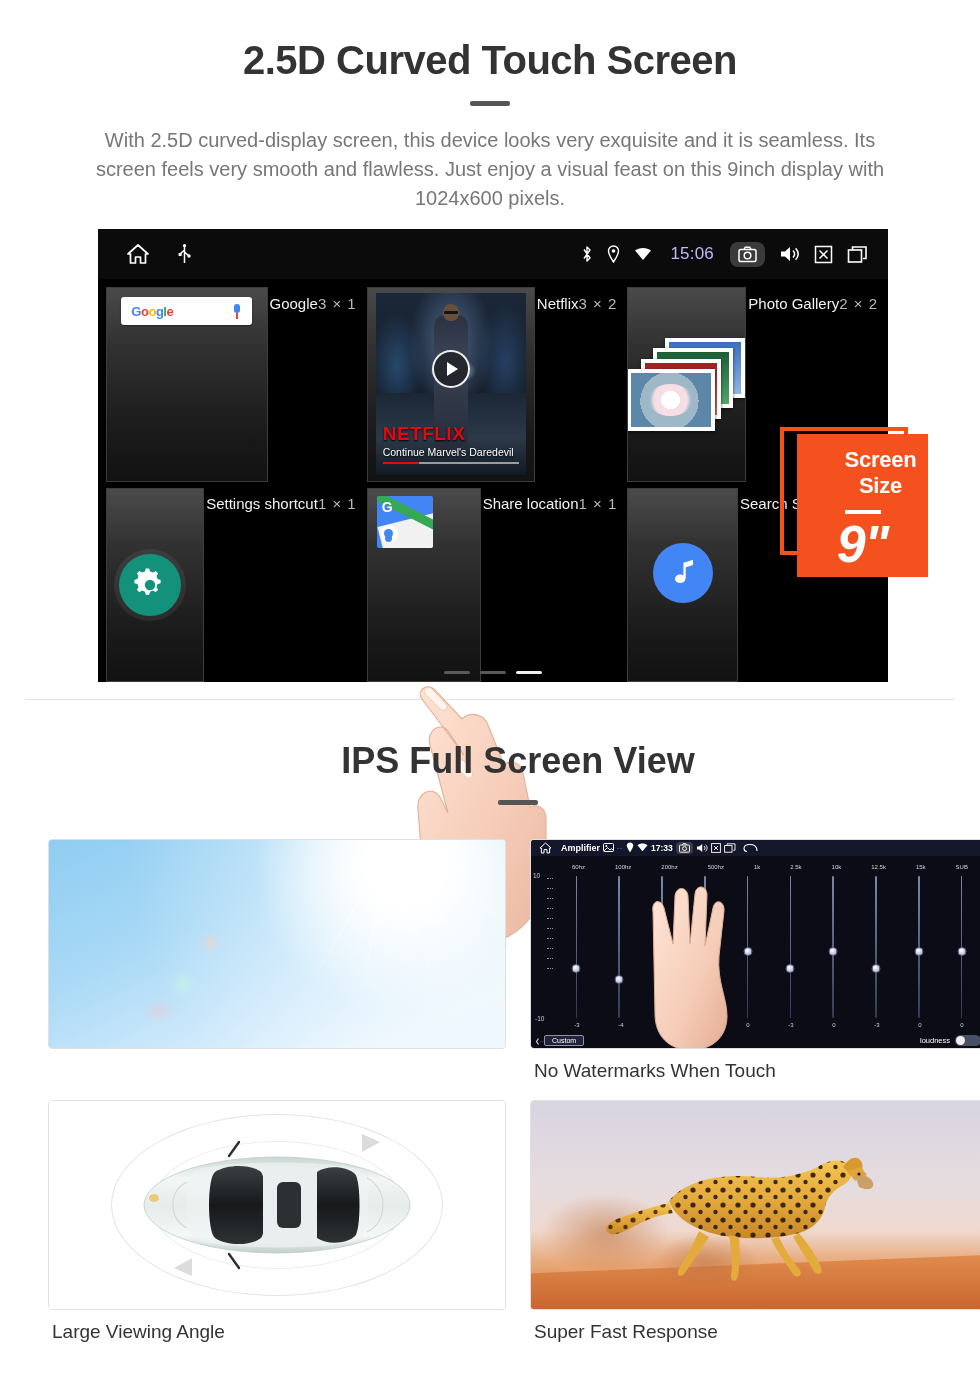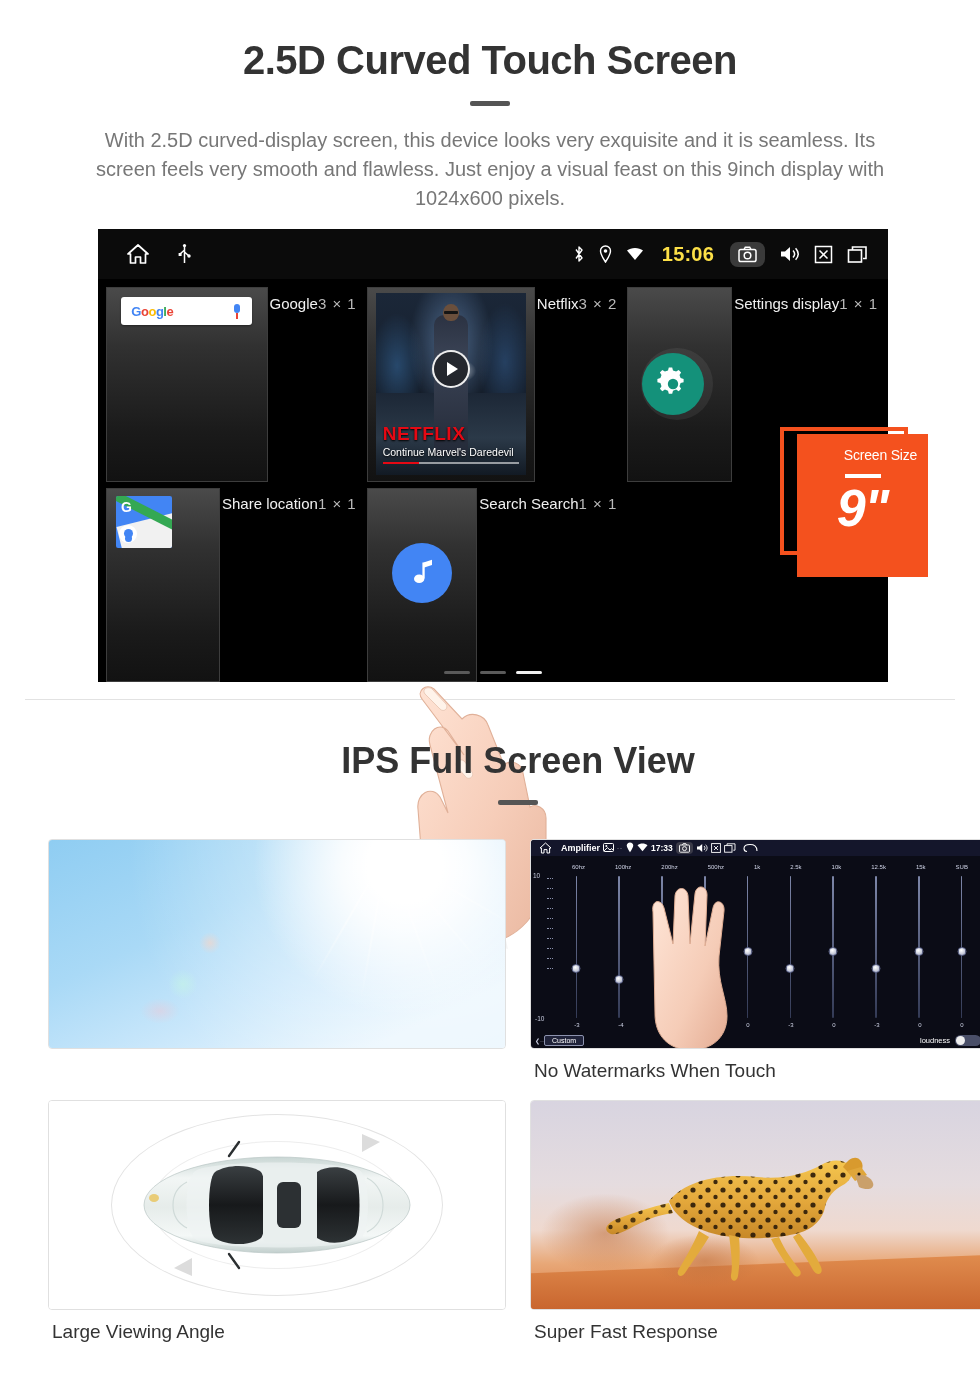--- a/index.html
+++ b/index.html
@@ -39,21 +39,21 @@
     position:absolute;left:98px;top:0;width:790px;height:453px;
     background:#000;overflow:hidden;
   }
   .statusbar{
     position:relative;height:50px;background:#0b0b0b;
     display:flex;align-items:center;padding:0 14px;box-sizing:border-box;
   }
   .sb-left{display:flex;align-items:center;gap:28px;margin-left:14px;}
   .sb-right{display:flex;align-items:center;gap:14px;margin-left:auto;margin-right:6px;}
   .sb-ico{color:#fff;display:inline-flex;align-items:center;justify-content:center;}
-  .sb-time{color:#fde047;font-size:20px;font-weight:bold;margin:0 2px 0 4px;letter-spacing:0.2px;}
+  .sb-time{color:#c4b5fd;font-size:17px;font-weight:normal;margin:0 2px 0 4px;letter-spacing:0.2px;}
   .sb-hl{background:#3a3a3a;border-radius:8px;padding:4px 8px;display:inline-flex;}
 
   .grid{
     position:absolute;top:50px;left:0;right:0;bottom:0;
     padding:8px 8px 0 8px;box-sizing:border-box;
     display:grid;grid-template-columns:1fr 1fr 1fr;grid-template-rows:1fr 1fr;
     column-gap:8px;row-gap:6px;
   }
   .cell{display:flex;flex-direction:row;}
   .tile{
@@ -187,21 +187,21 @@
   
   .badge-outline{
     position:absolute;left:780px;top:198px;width:128px;height:128px;
     border:4px solid #F4511E;box-sizing:border-box;z-index:6;
   }
   .badge{
     position:absolute;left:797px;top:205px;width:131px;height:143px;
     background:#F4511E;color:#fff;z-index:7;text-align:center;box-sizing:border-box;
     padding-top:13px;
   }
-  .badge .bt{font-size:14px;font-weight:normal;letter-spacing:-0.2px;margin-left:36px;}
+  .badge .bt{font-size:22px;font-weight:bold;letter-spacing:-0.2px;margin-left:36px;}
   .badge .bl{width:36px;height:4px;background:#fff;margin:11px auto 4px auto;}
   .badge .bn{font-size:52px;font-weight:bold;line-height:52px;font-style:italic;letter-spacing:-1px;}
 
   .divider{width:930px;height:1px;background:#e2e2e2;margin:0 auto;}
 
   
   .sec2{position:relative;width:980px;margin-left:28px;}
   .title2{
     text-align:center;font-size:36px;font-weight:bold;color:#333;margin:0;padding-top:40px;
   }
@@ -378,33 +378,47 @@
                   <span></span>
                 </div>
             </div>
           </div>
           <div class="meta">
             <span>Netflix</span>
             <span class="size">3 × 2</span>
           </div>
         </div>
 
+        <div class="cell">
+          <div class="tile">
+            <div class="frames">
+              <div class="fr fr1"></div>
+              <div class="fr fr2"></div>
+              <div class="fr fr3"></div>
+              <div class="fr fr4"></div>
+            </div>
+          </div>
+          <div class="meta">
+            <span>Photo Gallery</span>
+            <span class="size">2 × 2</span>
+          </div>
+        </div>
 
         <div class="cell">
           <div class="tile">
             <div class="gear-ghost"></div>
             <div class="gear">
               <svg width="38" height="38" viewBox="0 0 38 38">
                 <path d="M19 5.5 l3.1 1.1 l2.6 -1.6 l2.4 2.4 l-1.6 2.6 l1.1 3.1 l3 0.8 v3.4 l-3 0.8 l-1.1 3.1 l1.6 2.6 l-2.4 2.4 l-2.6 -1.6 l-3.1 1.1 l-0.8 3 h-3.4 l-0.8 -3 l-3.1 -1.1 l-2.6 1.6 l-2.4 -2.4 l1.6 -2.6 l-1.1 -3.1 l-3 -0.8 v-3.4 l3 -0.8 l1.1 -3.1 l-1.6 -2.6 l2.4 -2.4 l2.6 1.6 l3.1 -1.1 l0.8 -3 h3.4 Z" fill="#fff"></path>
                 <circle cx="19" cy="19" r="5.2" fill="#14917a"></circle>
               </svg>
             </div>
           </div>
           <div class="meta">
-            <span>Settings display</span>
+            <span>Settings shortcut</span>
             <span class="size">1 × 1</span>
           </div>
         </div>
 
         <div class="cell">
           <div class="tile">
             <div class="maps">
               <div class="white"></div>
               <div class="road"></div>
               <div class="gletter">G</div>

